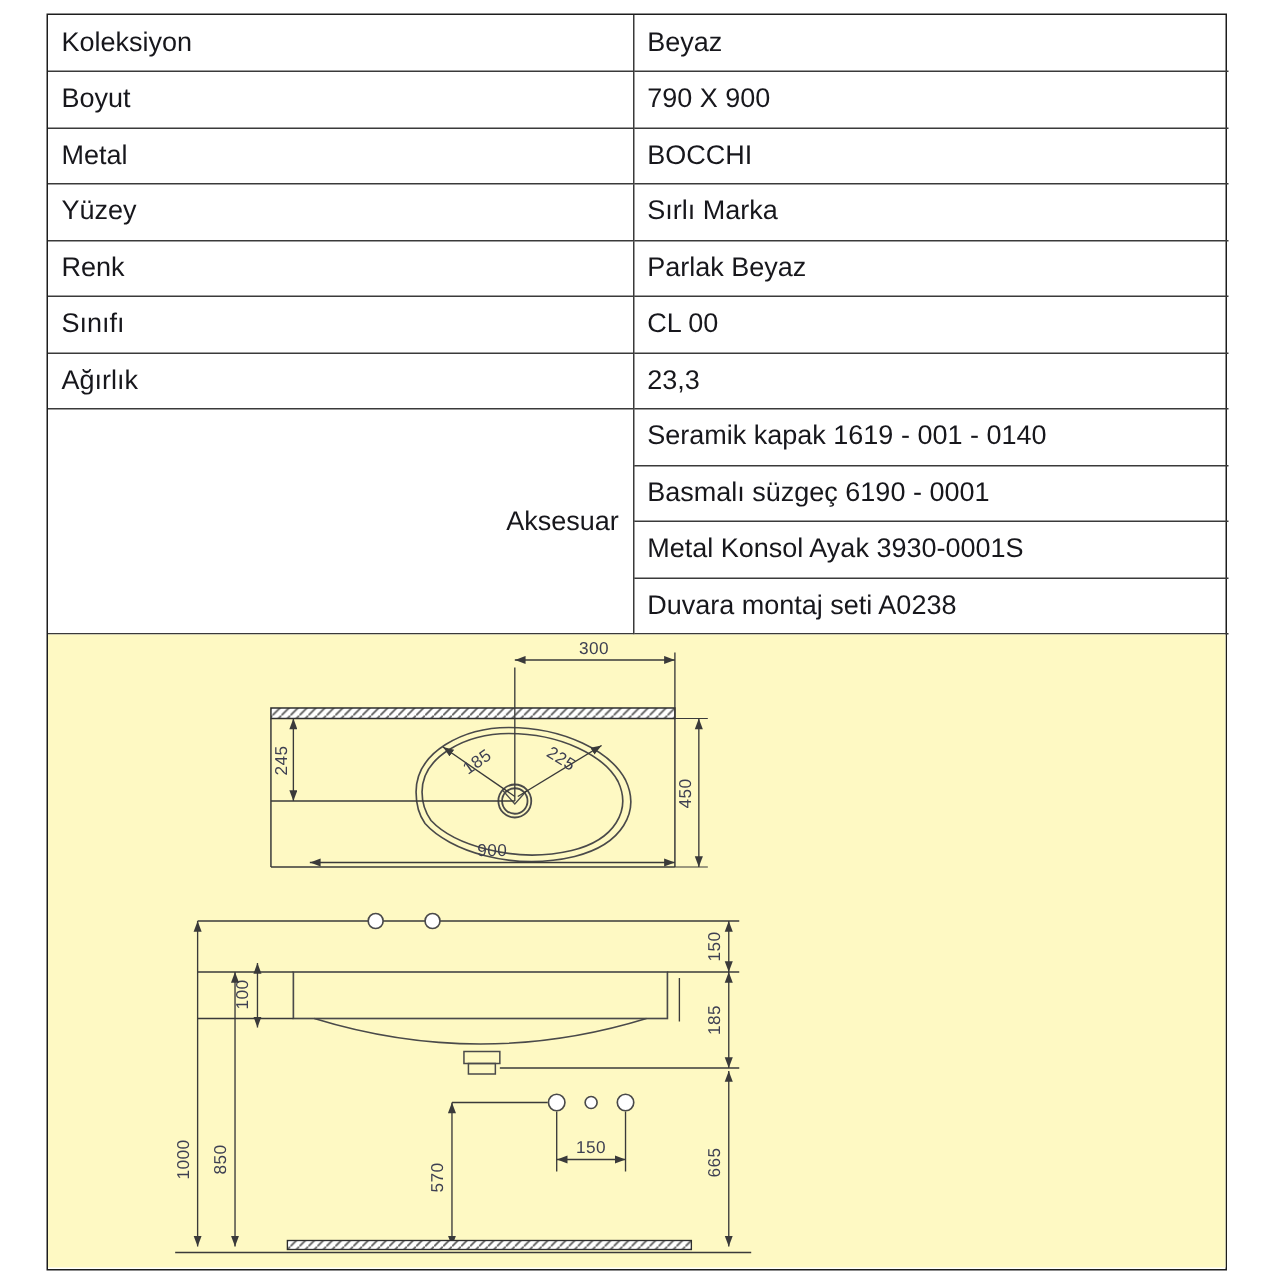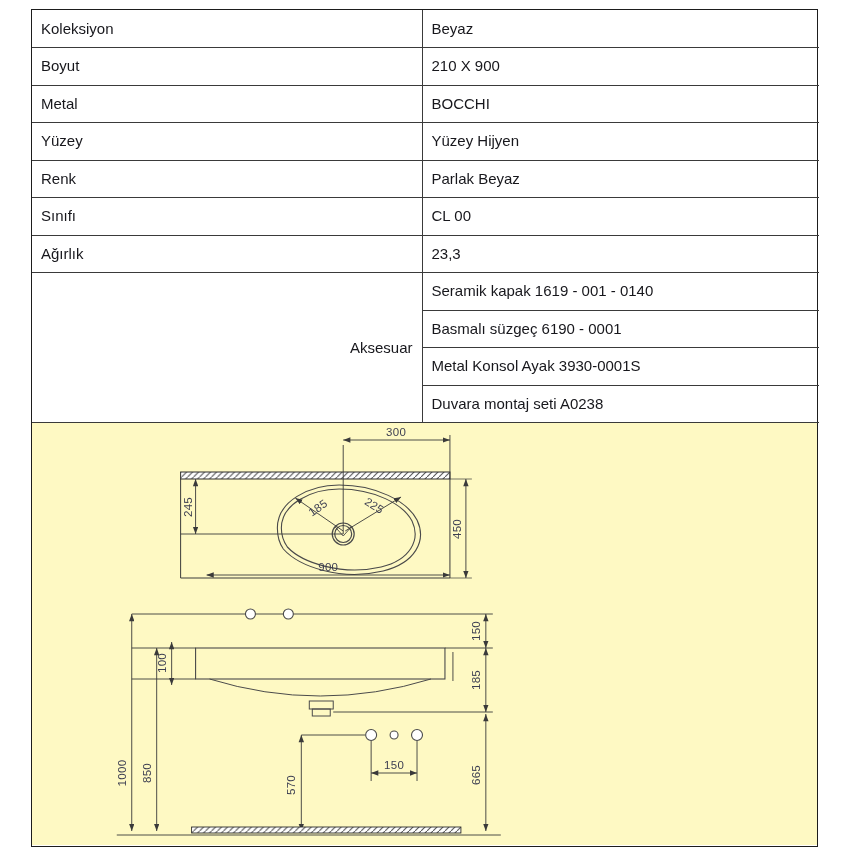--- a/index.html
+++ b/index.html
@@ -33,21 +33,21 @@
     width: 100%;
     border-collapse: collapse;
     table-layout: fixed;
   }
   table.spec td {
     border: 1px solid #3a3a3a;
     border-left: none;
     border-top: none;
     padding: 0 9px;
     height: 37.5px;
-    font-size: 15px;
+    font-size: 18px;
     line-height: 1.2;
     vertical-align: middle;
     font-family: "Liberation Sans", sans-serif;
     color: #17171c;
     white-space: nowrap;
   }
   table.spec td.label { width: 390px; }
   table.spec td.value { width: 397px; border-right: none; }
   td.acc-label {
     vertical-align: middle;
@@ -79,29 +79,29 @@
 <div id="sheet">
 
   <table class="spec">
     <tbody>
       <tr>
         <td class="label">Koleksiyon</td>
         <td class="value">Beyaz</td>
       </tr>
       <tr>
         <td class="label">Boyut</td>
-        <td class="value">210 X 900</td>
+        <td class="value">790 X 900</td>
       </tr>
       <tr>
         <td class="label">Metal</td>
         <td class="value">BOCCHI</td>
       </tr>
       <tr>
         <td class="label">Yüzey</td>
-        <td class="value">Yüzey Hijyen</td>
+        <td class="value">Sırlı Marka</td>
       </tr>
       <tr>
         <td class="label">Renk</td>
         <td class="value">Parlak Beyaz</td>
       </tr>
       <tr>
         <td class="label">Sınıfı</td>
         <td class="value">CL 00</td>
       </tr>
       <tr>

